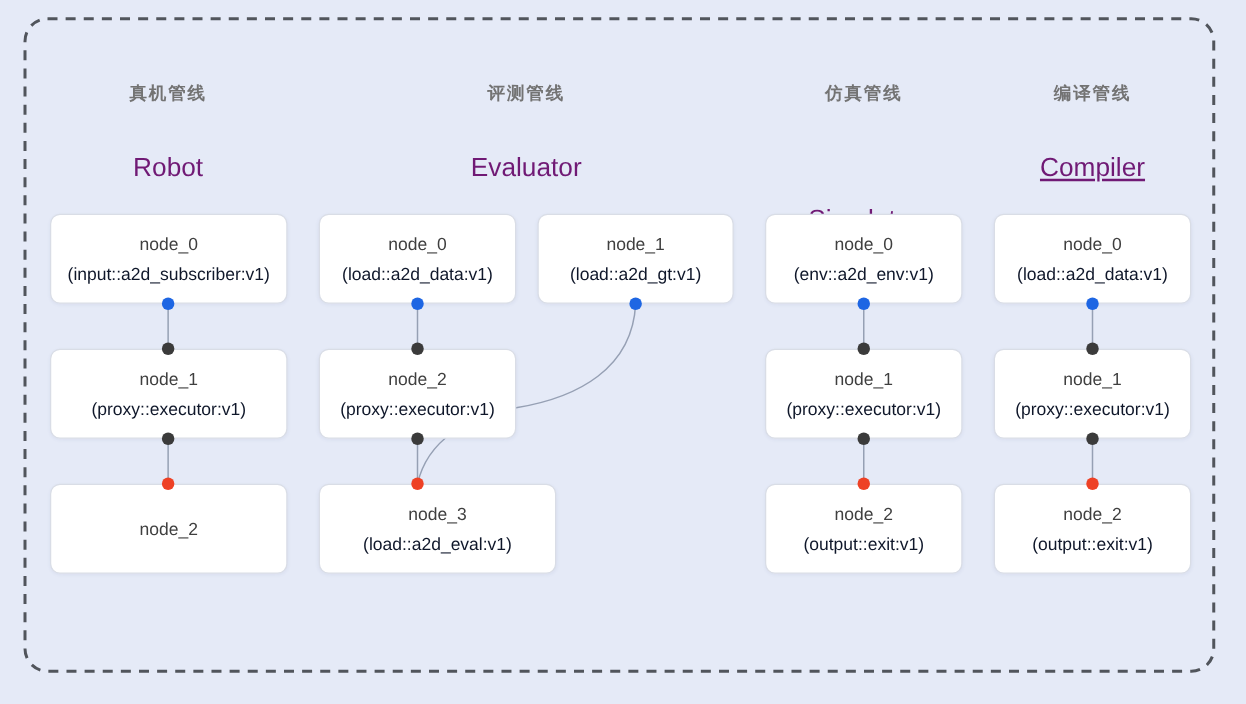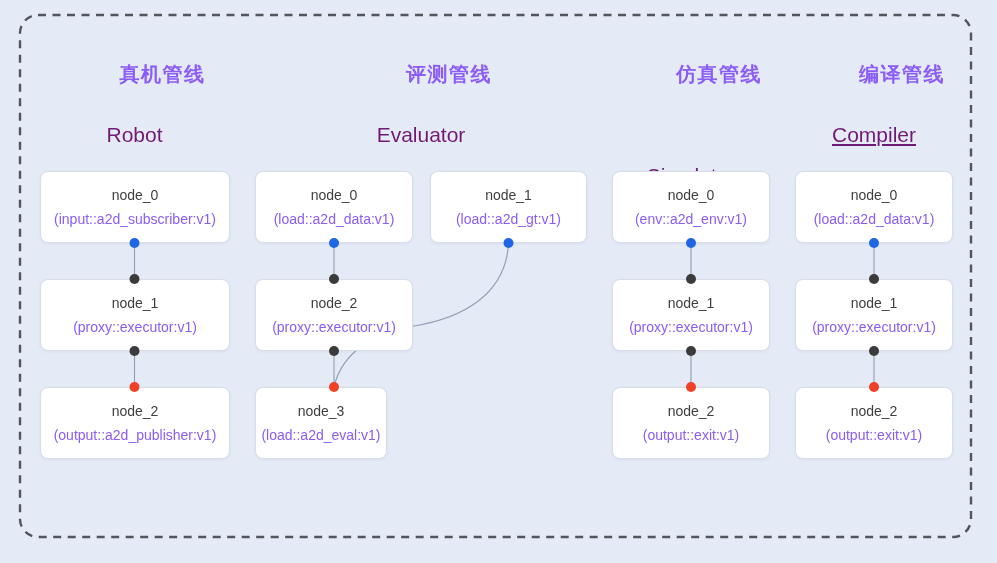--- a/index.html
+++ b/index.html
@@ -5,34 +5,34 @@
   html,body{margin:0;padding:0;background:#e5eaf7;}
   .stage{
     position:relative;width:997px;height:563px;background:#e5eaf7;
     font-family:"Liberation Sans","DejaVu Sans",sans-serif;overflow:hidden;
   }
   svg.layer{position:absolute;left:0;top:0;pointer-events:none;}
   #edge-layer{z-index:1;}
   #port-layer{z-index:3;}
   .hcn{
     position:absolute;transform:translateX(-50%);z-index:2;white-space:nowrap;
-    font-size:20px;font-weight:700;color:#8b5cf6;letter-spacing:1.5px;line-height:22px;margin-left:28px;
+    font-size:14px;font-weight:700;color:#737373;letter-spacing:1.5px;line-height:22px;
   }
   .hen{
     position:absolute;transform:translateX(-50%);z-index:2;white-space:nowrap;
     font-size:21px;font-weight:400;color:#701a75;line-height:23px;
   }
   .node{
     position:absolute;height:72px;box-sizing:border-box;z-index:2;
     background:#ffffff;border:1px solid #d9dde6;border-radius:8px;
     display:flex;flex-direction:column;align-items:center;justify-content:center;
     gap:6px;box-shadow:0 1px 3px rgba(70,90,140,0.07);
   }
   .nname{font-size:14px;color:#3f3f3f;line-height:18px;}
-  .ntype{font-size:14px;color:#8b5cf6;line-height:18px;text-align:center;}
+  .ntype{font-size:14px;color:#0f172a;line-height:18px;text-align:center;}
 </style>
 </head>
 <body>
 
 <div class="stage">
 
   <svg id="edge-layer" class="layer" width="997" height="563" viewBox="0 0 997 563">
     <rect x="20" y="15" width="951" height="522" rx="18" ry="18" fill="none" stroke="#51555c" stroke-width="2.4" stroke-dasharray="8 6.5"></rect>
 
     <g stroke="#96a0b4" stroke-width="1.2" fill="none">
@@ -61,36 +61,35 @@
   <div class="node" style="left:40px;top:171px;width:190px;">
     <div class="nname">node_0</div>
     <div class="ntype">(input::a2d_subscriber:v1)</div>
   </div>
   <div class="node" style="left:40px;top:279px;width:190px;">
     <div class="nname">node_1</div>
     <div class="ntype">(proxy::executor:v1)</div>
   </div>
   <div class="node" style="left:40px;top:387px;width:190px;">
     <div class="nname">node_2</div>
-    <div class="ntype">(output::a2d_publisher:v1)</div>
   </div>
 
   <div class="node" style="left:255px;top:171px;width:158px;">
     <div class="nname">node_0</div>
     <div class="ntype">(load::a2d_data:v1)</div>
   </div>
   <div class="node" style="left:430px;top:171px;width:157px;">
     <div class="nname">node_1</div>
     <div class="ntype">(load::a2d_gt:v1)</div>
   </div>
   <div class="node" style="left:255px;top:279px;width:158px;">
     <div class="nname">node_2</div>
     <div class="ntype">(proxy::executor:v1)</div>
   </div>
-  <div class="node" style="left:255px;top:387px;width:132px;">
+  <div class="node" style="left:255px;top:387px;width:190px;">
     <div class="nname">node_3</div>
     <div class="ntype">(load::a2d_eval:v1)</div>
   </div>
 
   <div class="node" style="left:612px;top:171px;width:158px;">
     <div class="nname">node_0</div>
     <div class="ntype">(env::a2d_env:v1)</div>
   </div>
   <div class="node" style="left:612px;top:279px;width:158px;">
     <div class="nname">node_1</div>

